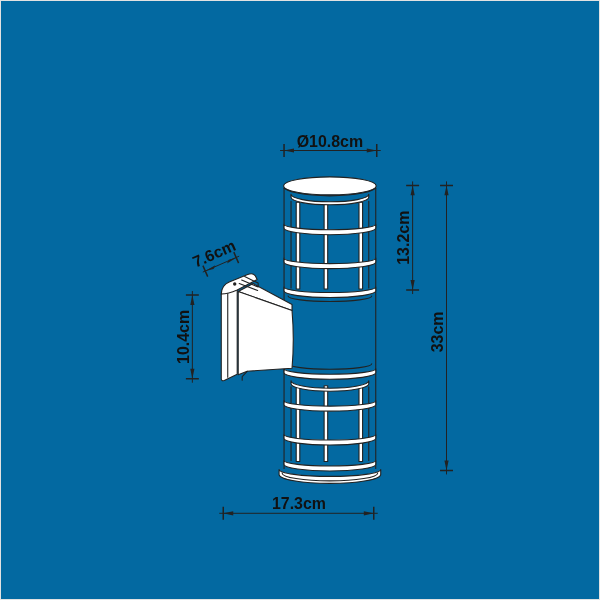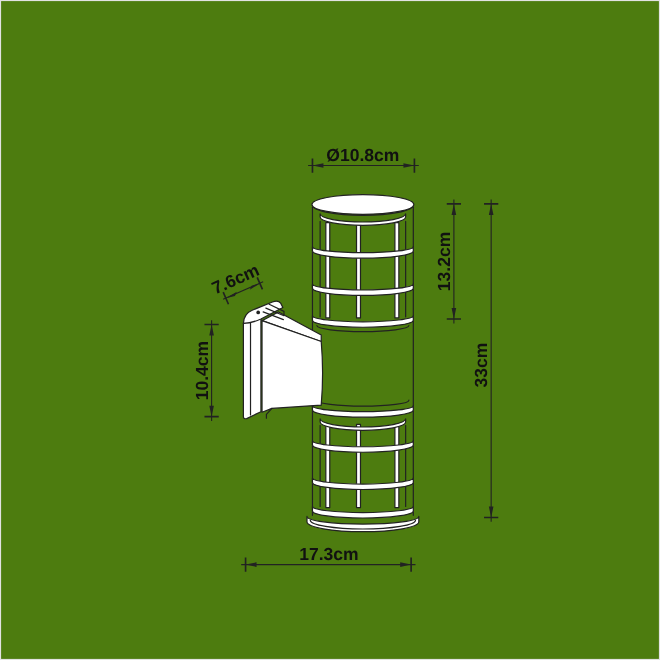--- a/index.html
+++ b/index.html
@@ -1,18 +1,18 @@
 <!DOCTYPE html>
 <html><head>
 <meta charset="utf-8">
 <style>
   html,body{margin:0;padding:0;background:#fff;}
   .canvas{
     position:relative;width:598px;height:598px;border:1px solid #e2e2e2;
-    background:#4d7c0f;font-family:"Liberation Sans",sans-serif;
+    background:#0369a1;font-family:"Liberation Sans",sans-serif;
   }
   svg{display:block}
   .ln{fill:none;stroke:#222;stroke-width:1.1;stroke-linecap:round;stroke-linejoin:round;}
   .fw{fill:#fff;stroke:#222;stroke-width:1.1;stroke-linejoin:round;}
   .dim{fill:none;stroke:#222;stroke-width:1;}
   .tick{fill:none;stroke:#222;stroke-width:1.5;}
   .arrow{fill:#222;stroke:none;}
   .dtxt{font-family:"Liberation Sans",sans-serif;font-size:16px;font-weight:700;fill:#111;}
 </style>
 </head>

